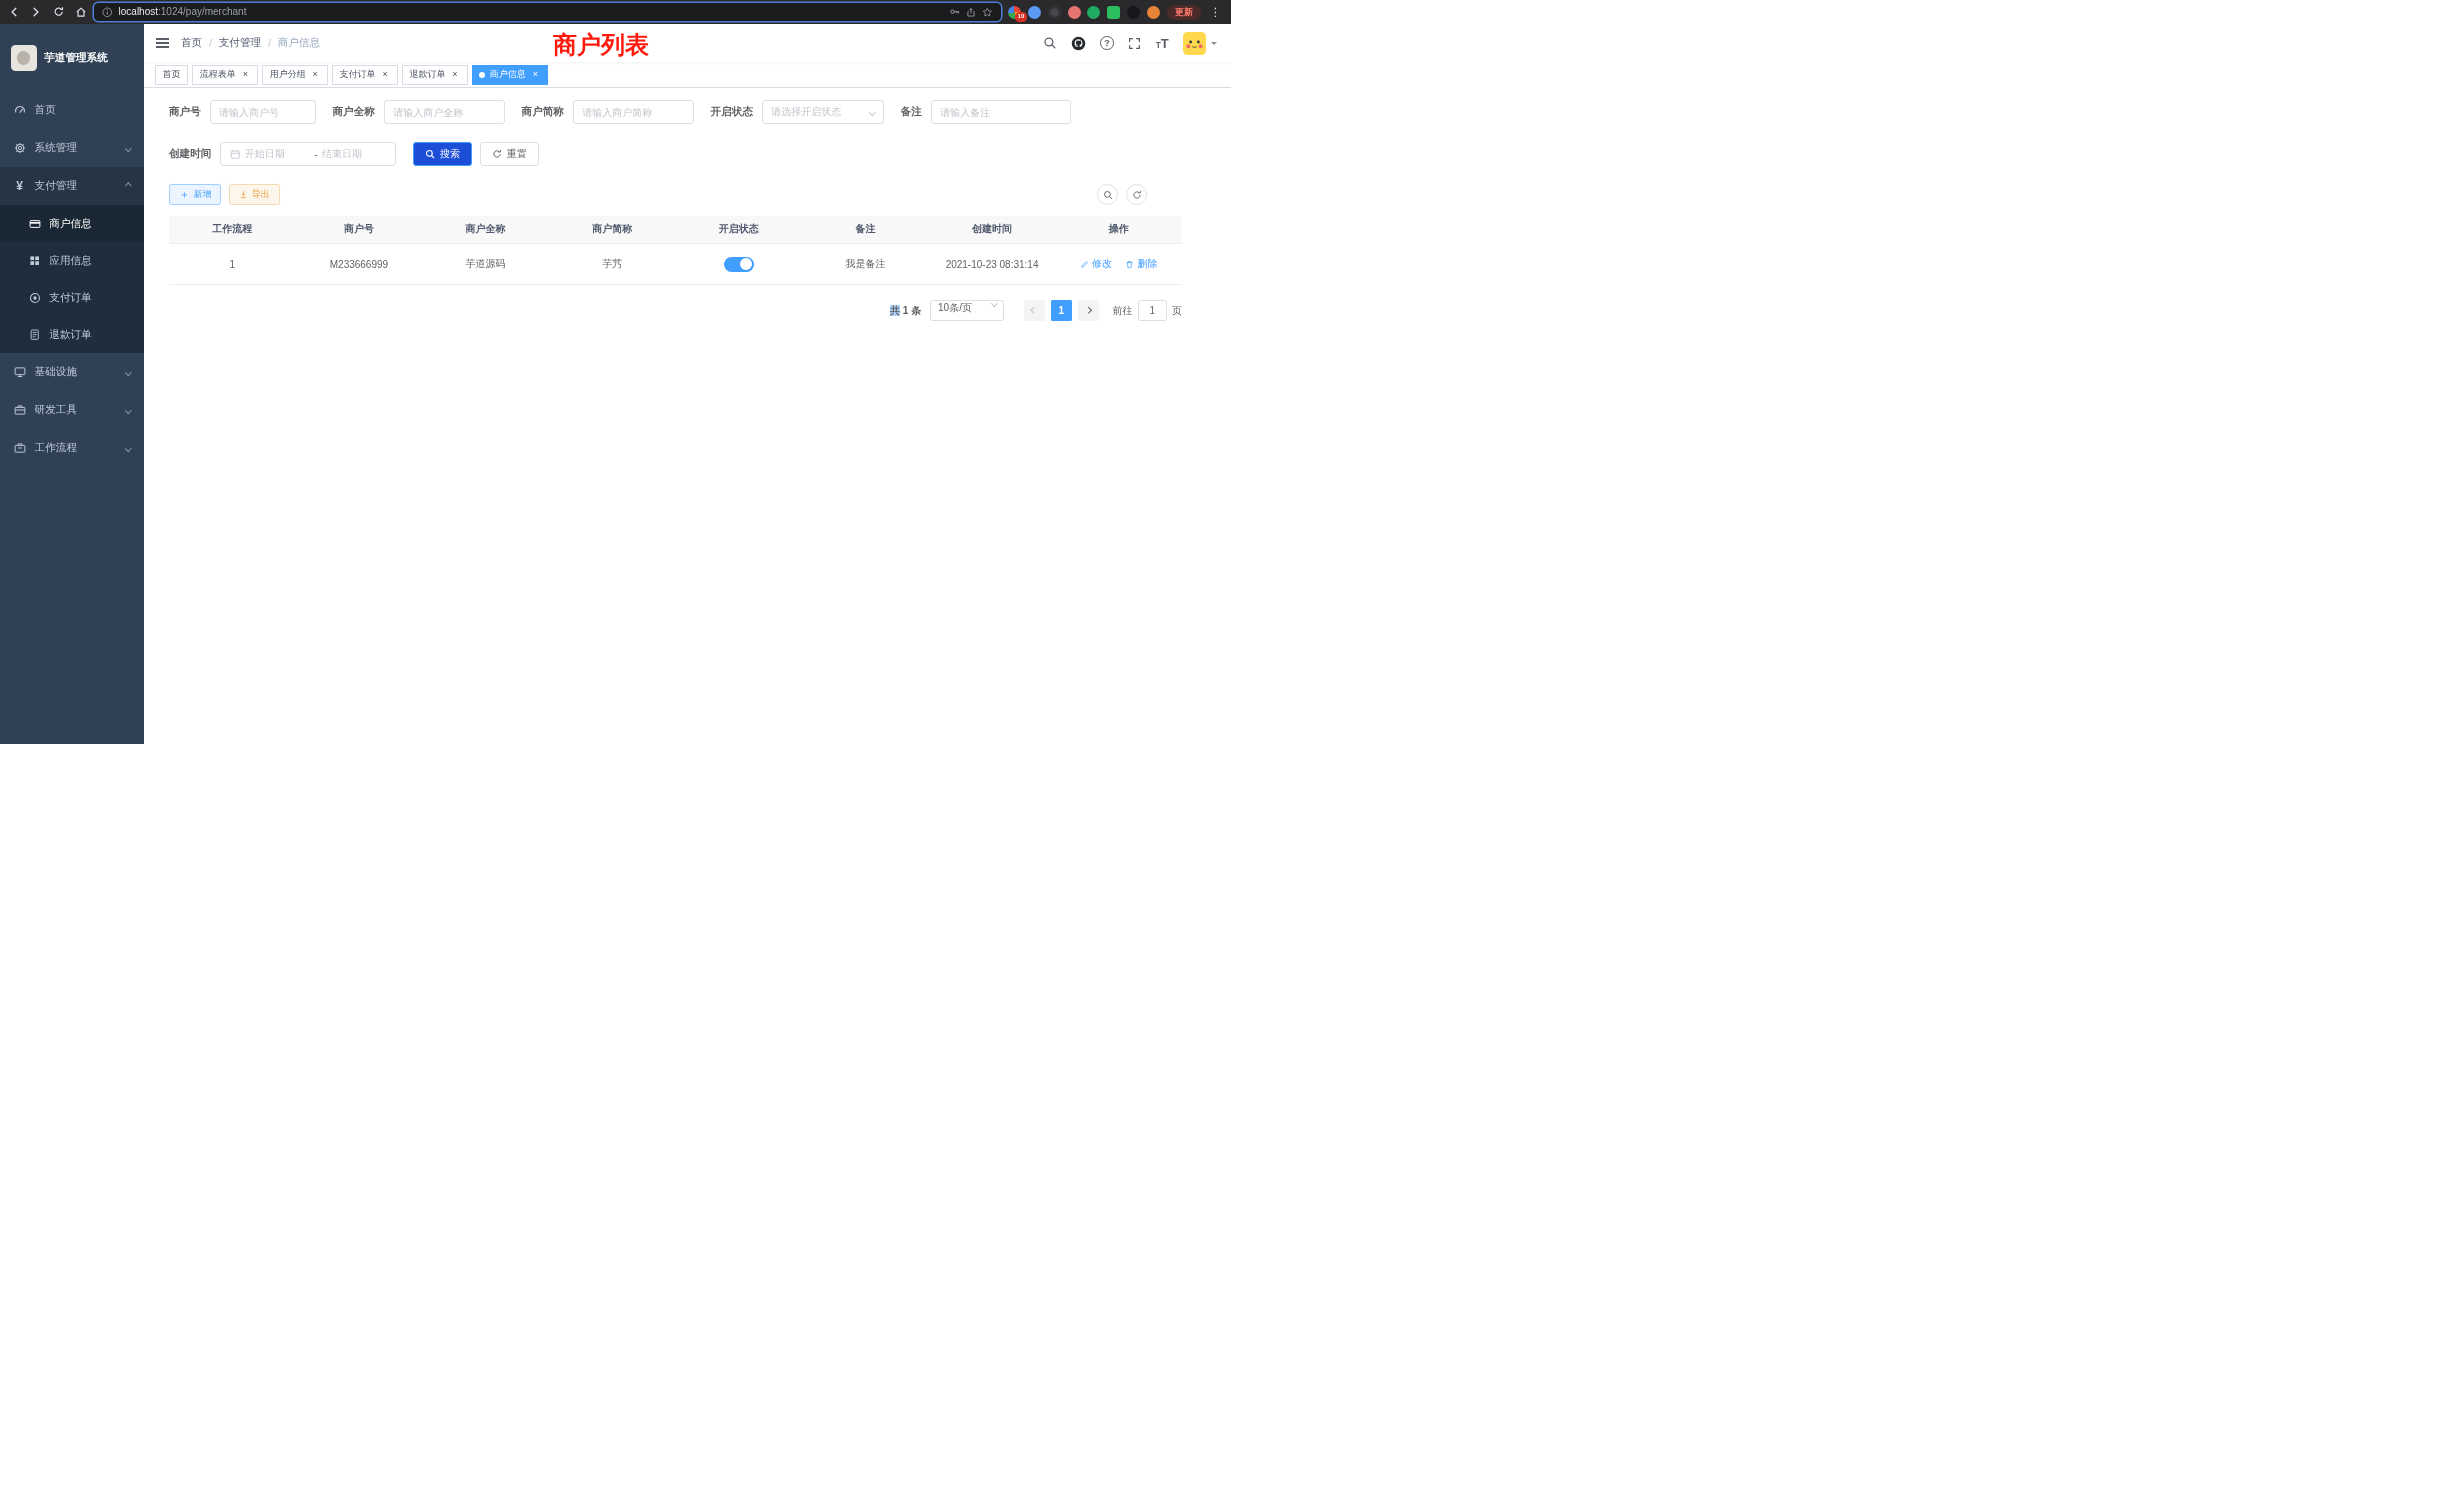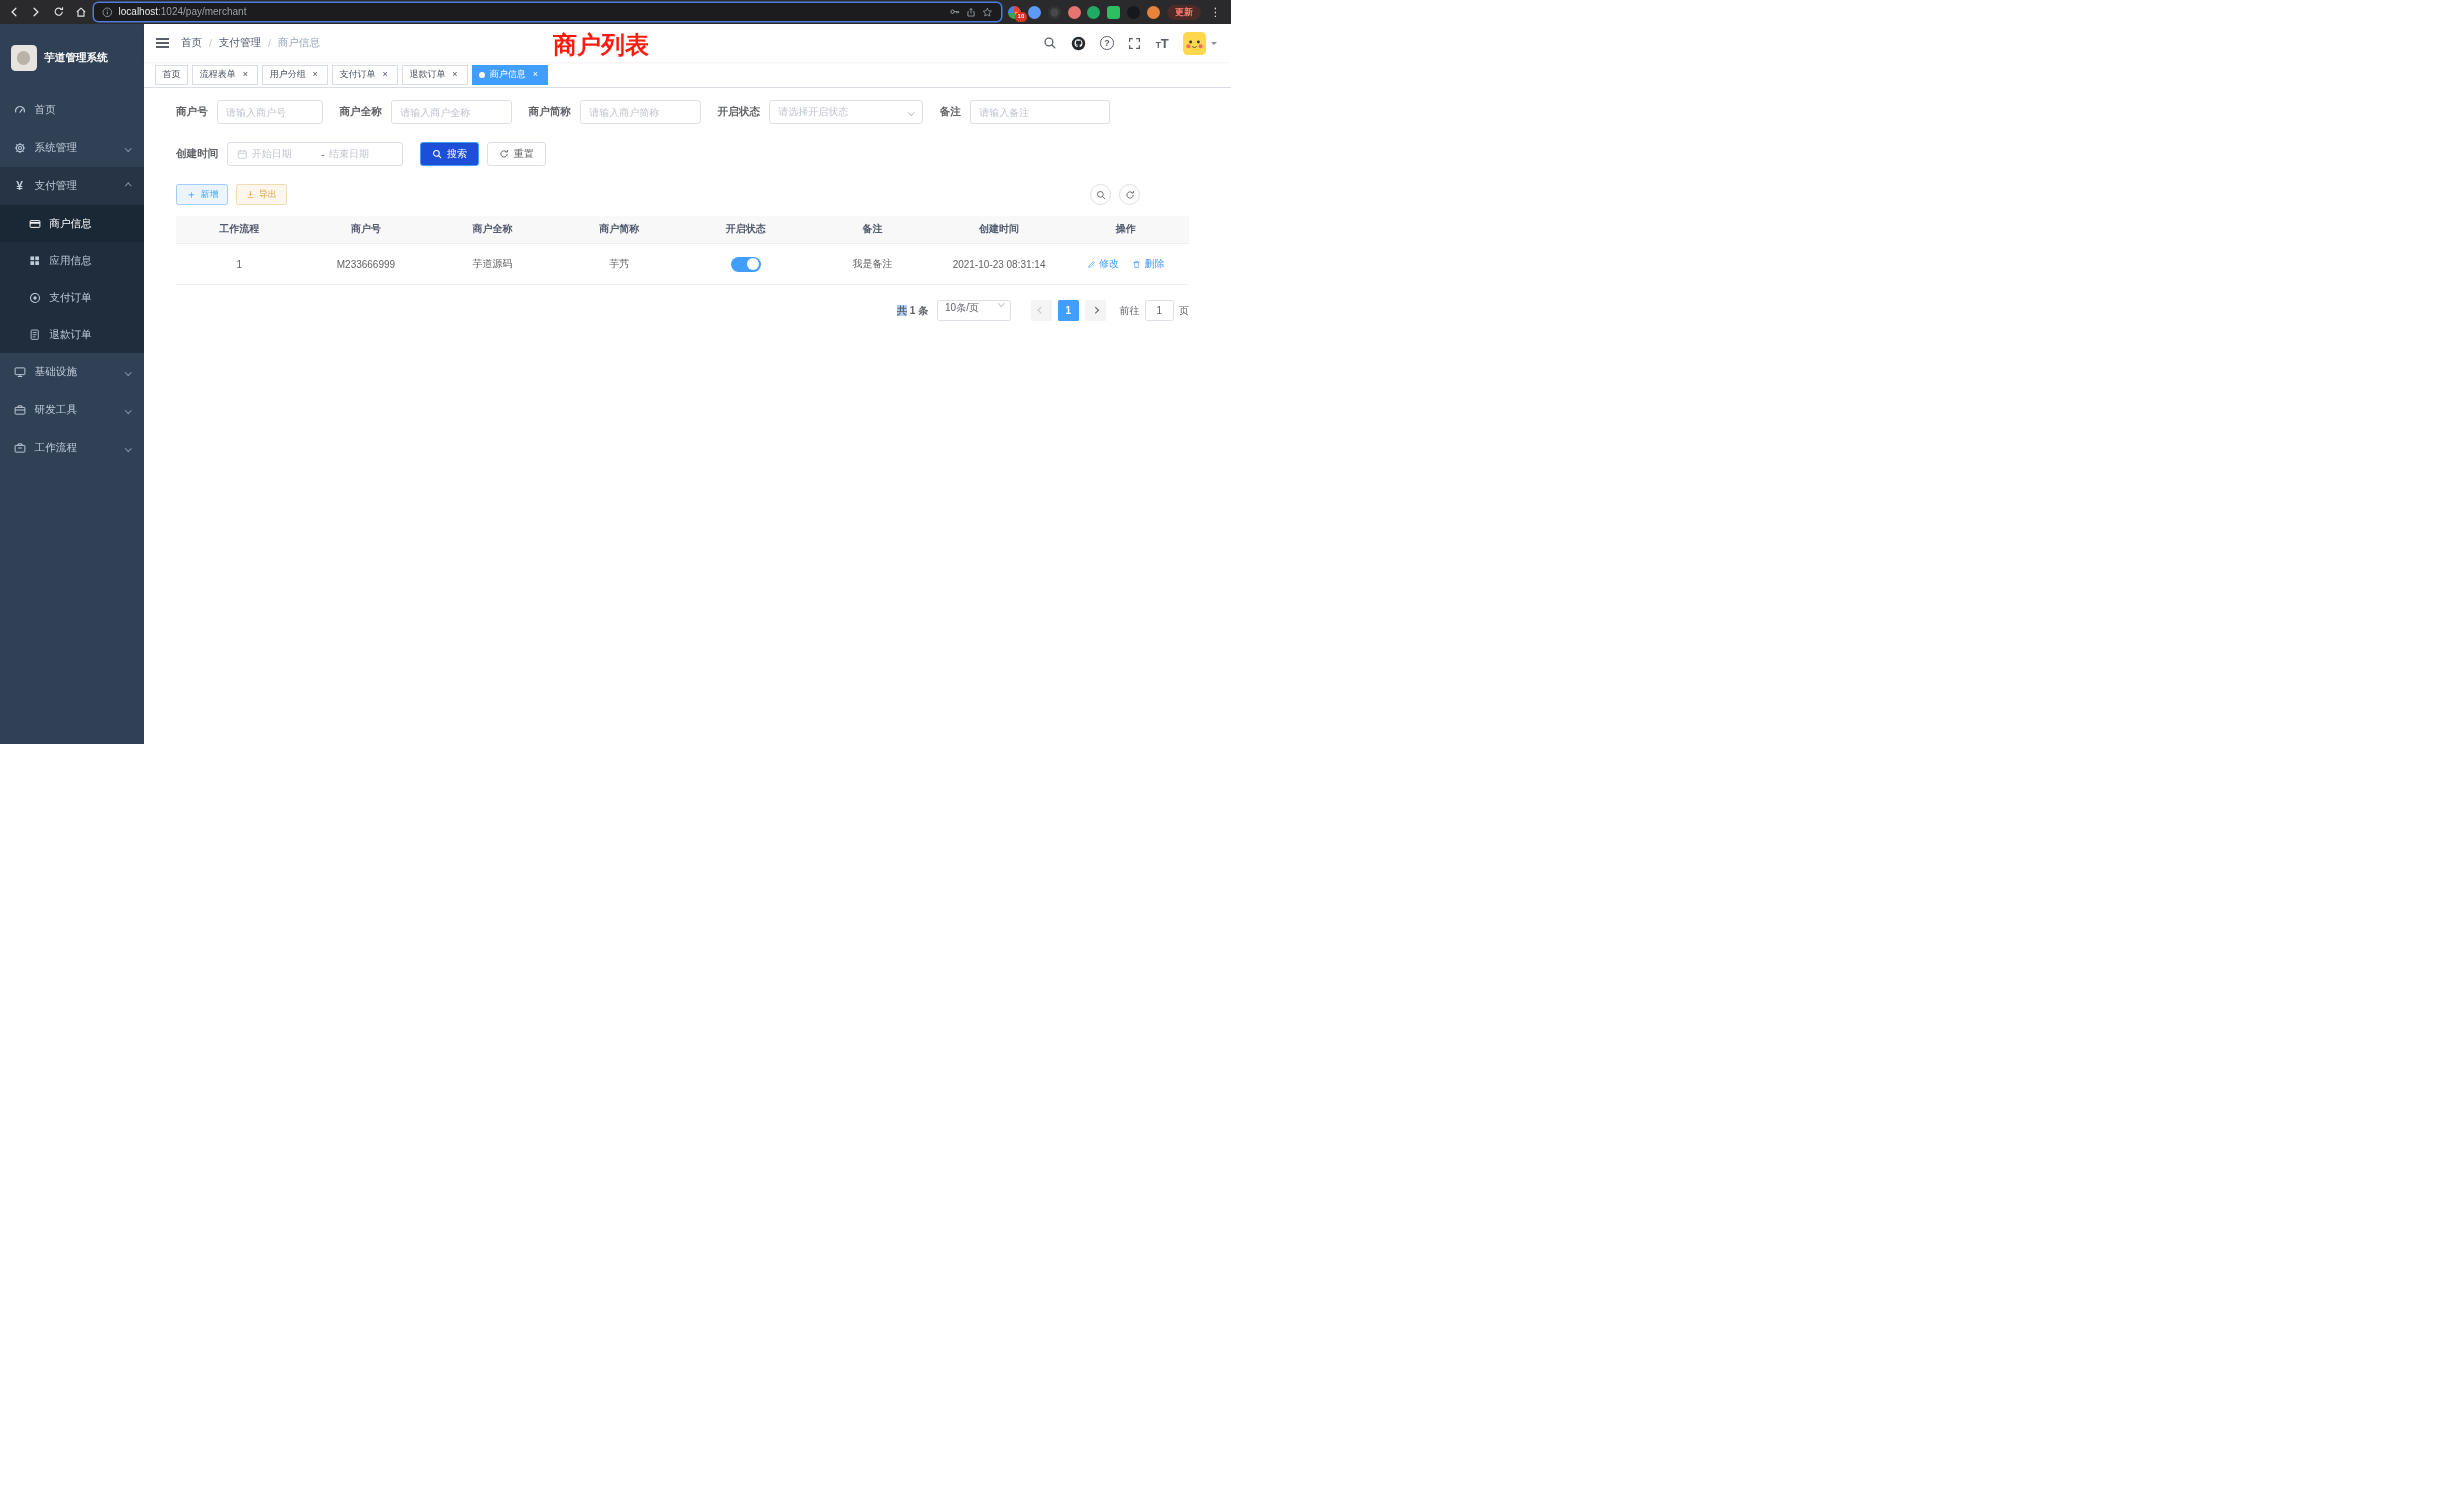--- a/index.html
+++ b/index.html
@@ -67,21 +67,21 @@
 
   
   .tabbar{height:26px;display:flex;align-items:center;gap:3.8px;padding-left:10.6px;border-bottom:0.8px solid #d8dce5;background:#fff}
   .tag{height:20px;display:inline-flex;align-items:center;gap:4.5px;padding:0 6.8px;border:0.8px solid #d8dce5;background:#fff;font-size:9px;color:#495060;cursor:pointer}
   .tag .x{width:10px;height:10px;line-height:9px;text-align:center;border-radius:50%;font-size:9px}
   .tag .x::before{content:"×"}
   .tag.active{background:#409eff;border-color:#409eff;color:#fff}
   .tag.active .dot{width:6px;height:6px;border-radius:50%;background:#fff}
 
   
-  .content{padding:12px 32px;position:relative}
+  .content{padding:12px 25px;position:relative}
   .filter-row{display:flex;align-items:center;margin-bottom:18px}
   .f-item{display:flex;align-items:center;margin-right:16.7px}
   .f-label{font-size:10.6px;font-weight:700;color:#606266;margin-right:9px;white-space:nowrap}
   .el-input{height:24px;border:0.8px solid #dcdfe6;border-radius:3px;background:#fff;display:flex;align-items:center;padding:0 8.3px;gap:4.5px}
   .el-input input{border:none;outline:none;width:100%;font-size:10px;color:#606266;font-family:inherit;background:transparent}
   .el-input input::placeholder{color:#c0c4cc}
   .ph{color:#c0c4cc;font-size:10px}
   .grow{flex:1}
   .sel-caret{color:#c0c4cc;margin-left:auto}
   .gicon{color:#c0c4cc;display:flex;align-items:center}
@@ -418,21 +418,21 @@
           </div>
         </div>
         <div class="f-item">
           <span class="f-label">商户简称</span>
           <div class="el-input" style="width:121px">
             <input placeholder="请输入商户简称" style="">
           </div>
         </div>
         <div class="f-item">
           <span class="f-label">开启状态</span>
-          <div class="el-input" style="width:154px">
+          <div class="el-input" style="width:122px">
             <span class="ph grow">请选择开启状态</span>
             <span class="chev down sel-caret"></span>
           </div>
         </div>
         <div class="f-item" style="margin-right:0">
           <span class="f-label">备注</span>
           <div class="el-input" style="width:140px">
             <input placeholder="请输入备注" style="">
           </div>
         </div>

